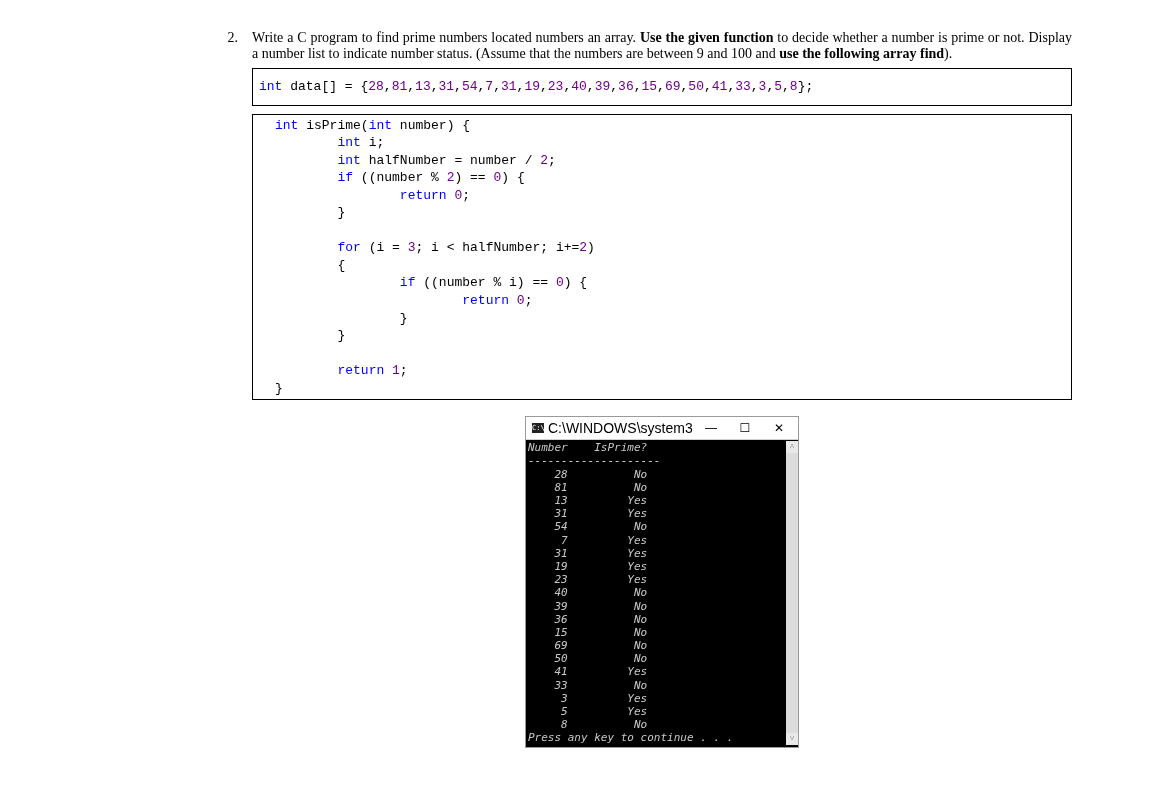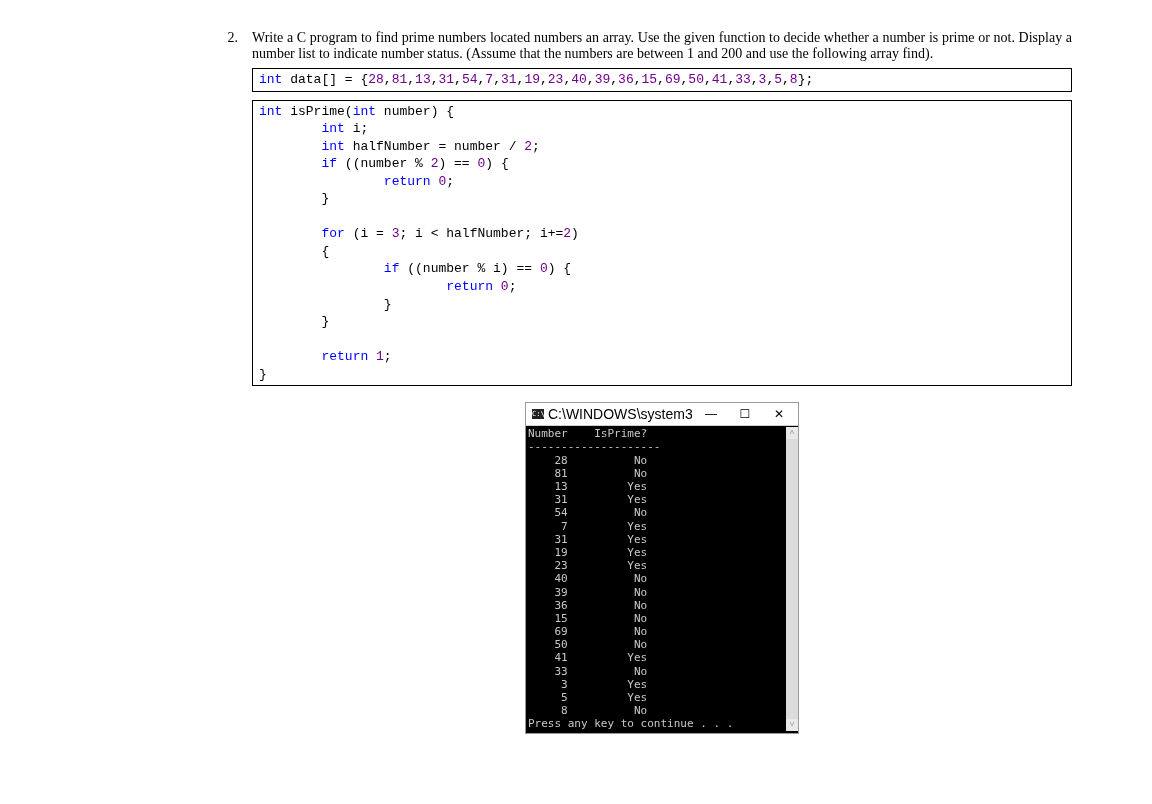--- a/index.html
+++ b/index.html
@@ -29,30 +29,30 @@
     flex: 1;
   }
   .q-body p {
     margin: 0 0 6px 0;
     text-align: justify;
   }
   .code-box {
     border: 1px solid #000;
     font-family: Consolas, "Courier New", monospace;
     font-size: 13px;
-    padding: 2px 6px;
+    padding: 9px 6px;
     margin-bottom: 8px;
     white-space: pre;
     line-height: 1.35;
   }
   .code-box2 {
     border: 1px solid #000;
     font-family: Consolas, "Courier New", monospace;
     font-size: 13px;
-    padding: 2px 6px;
+    padding: 2px 22px;
     margin-bottom: 16px;
     white-space: pre;
     line-height: 1.35;
   }
   
   .kw   { color: #0000ff; }
   .lit  { color: #6f008a; }
 
   
   .console-wrap {
@@ -104,48 +104,49 @@
     font-family: Consolas, "Lucida Console", monospace;
     font-size: 11px;
     line-height: 1.2;
     padding: 1px 0px 2px 2px;
     position: relative;
     display: flex;
   }
   .console-text {
     flex: 1;
     white-space: pre;
+    font-style: italic;
   }
   .console-scroll {
     width: 12px;
     background: #dcdcdc;
     display: flex;
     flex-direction: column;
     justify-content: space-between;
     color: #555;
     font-size: 8px;
     text-align: center;
   }
   .scroll-arrow {
     background: #e9e9e9;
     height: 12px;
     line-height: 12px;
   }
-  b { font-weight: normal; }
+  b { font-weight: bold; }
 </style>
 </head>
 <body>
 
 <div class="page">
 
   <div class="question-row">
     <div class="q-number">2.</div>
     <div class="q-body">
       <p>
-        <span>Write a C program to find prime numbers located numbers an array. </span><b>Use the given function</b><span> to decide whether a number is prime or not. Display a number list to indicate number status. (Assume that the numbers are between 1 and 200 and </span><b>use the following array find</b><span>).</span>
+        <span>Write a C program to find prime numbers located numbers an array. </span><b>Use the given function</b><span> to decide whether a number is prime or not. Display a number list to indicate number status. (Assume that the numbers are between 9 and 100 and </span><b>use the following array find</b><span>).</span>
       </p>
 
       <div class="code-box" id="code-line-box"><span class="kw">int</span> data[] = {<span class="lit">28</span>,<span class="lit">81</span>,<span class="lit">13</span>,<span class="lit">31</span>,<span class="lit">54</span>,<span class="lit">7</span>,<span class="lit">31</span>,<span class="lit">19</span>,<span class="lit">23</span>,<span class="lit">40</span>,<span class="lit">39</span>,<span class="lit">36</span>,<span class="lit">15</span>,<span class="lit">69</span>,<span class="lit">50</span>,<span class="lit">41</span>,<span class="lit">33</span>,<span class="lit">3</span>,<span class="lit">5</span>,<span class="lit">8</span>};</div>
 
       <div class="code-box2" id="func-code-box"><span class="kw">int</span> isPrime(<span class="kw">int</span> number) {
         <span class="kw">int</span> i;
         <span class="kw">int</span> halfNumber = number / <span class="lit">2</span>;
         <span class="kw">if</span> ((number % <span class="lit">2</span>) == <span class="lit">0</span>) {
                 <span class="kw">return</span> <span class="lit">0</span>;
         }

